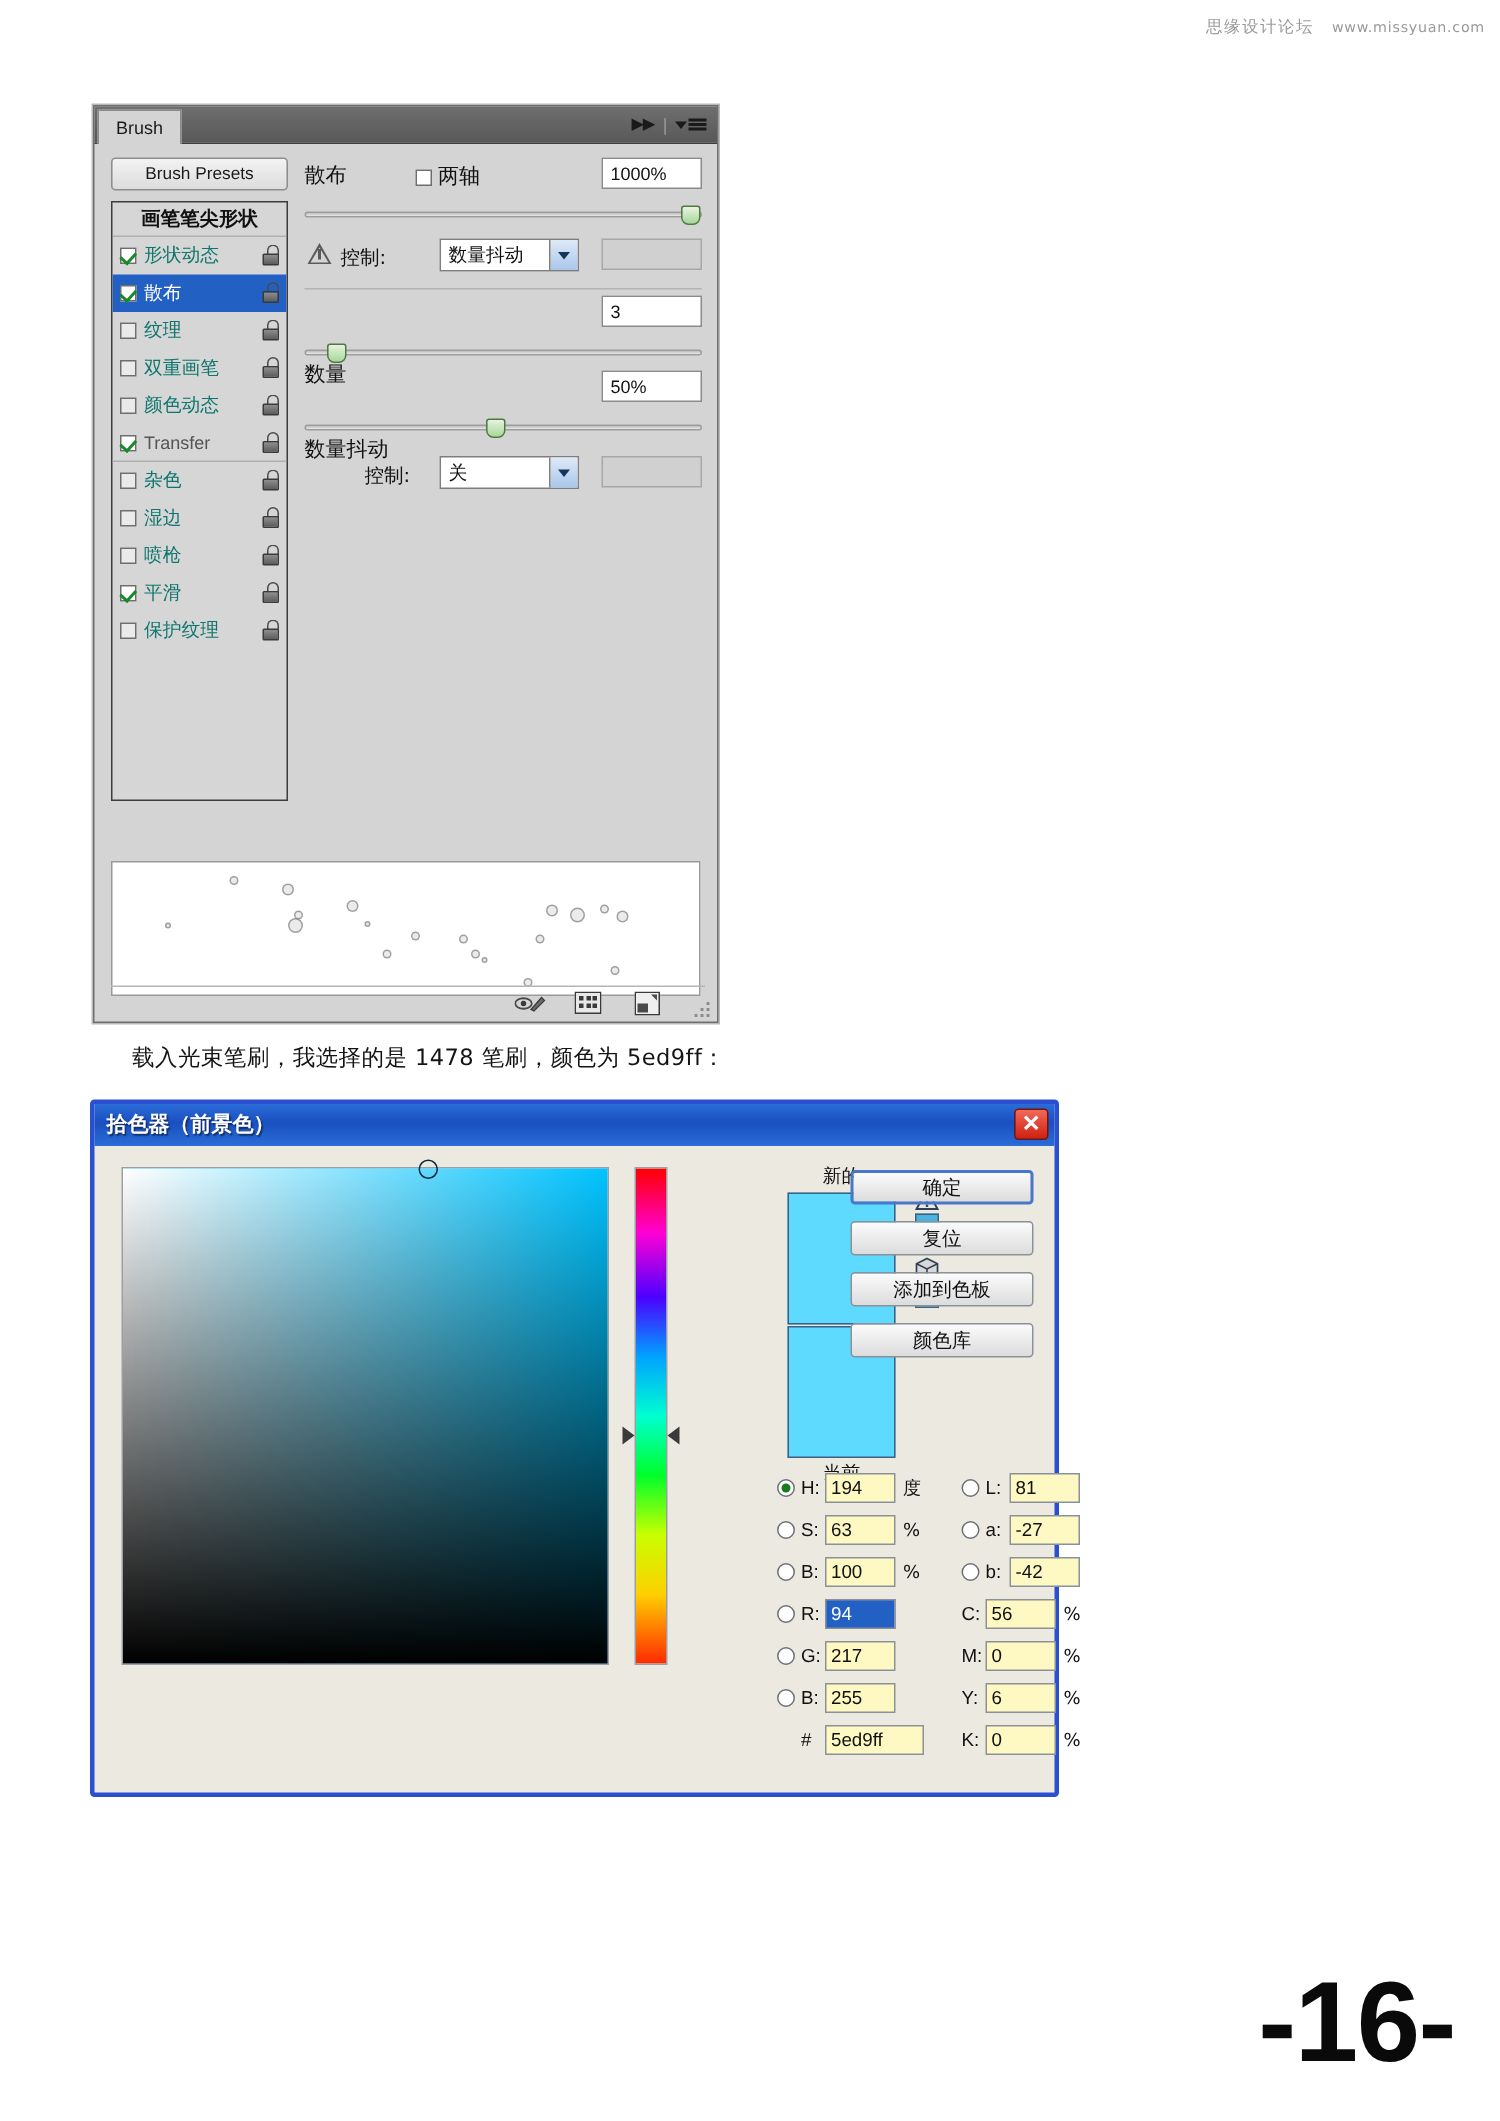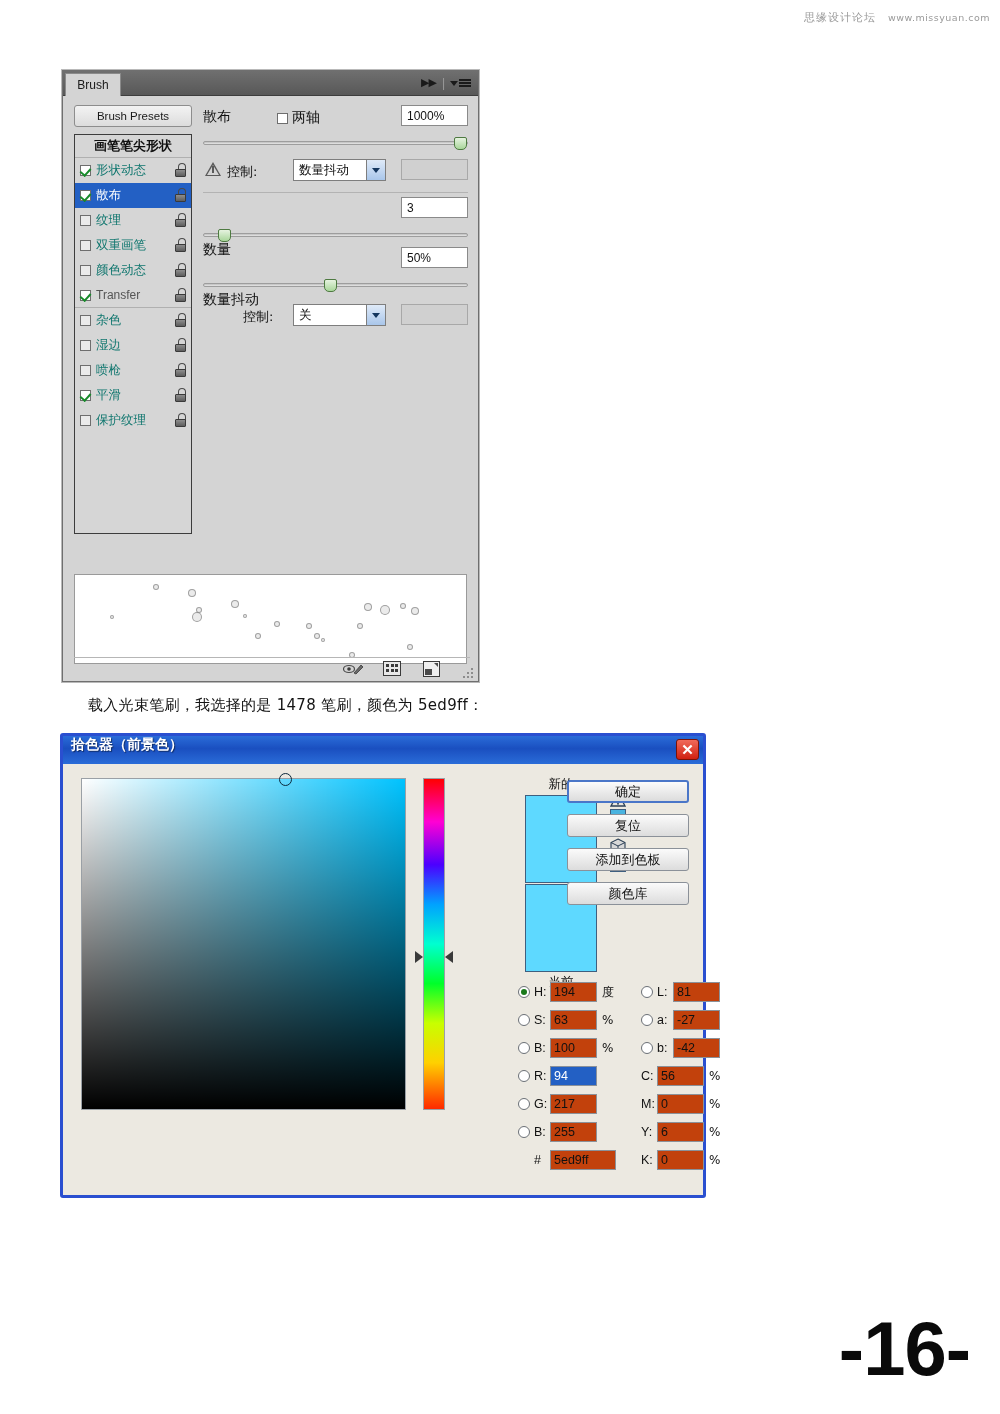--- a/index.html
+++ b/index.html
@@ -214,21 +214,21 @@
   
   .picker {
     position:absolute; left:60px; top:733px; width:646px; height:465px;
     background:#ece9e1;
     border:3px solid #2a4fd0;
     border-radius:3px;
   }
   .pk-title {
     height:28px;
     background:linear-gradient(#2a6cd8,#1a4fc0 45%,#2a6cd8);
-    display:flex; align-items:flex-start; position:relative;
+    display:flex; align-items:center; position:relative;
   }
   .pk-title .t {
     color:#fff; font-size:14px; font-weight:bold; padding-left:8px;
     font-family:"DejaVu Sans",sans-serif;
     text-shadow:1px 1px 1px rgba(0,0,0,.5);
   }
   .pk-close {
     position:absolute; right:4px; top:3px; width:23px; height:21px;
     background:linear-gradient(#f06a5a,#d02010);
     border:1px solid #7a1208; border-radius:3px;
@@ -290,21 +290,21 @@
     width:12px; height:12px; border-radius:50%;
     border:1px solid #6b7076; background:#fff;
     position:relative; margin-right:4px; flex:0 0 auto;
   }
   .radio.on::after {
     content:""; position:absolute; left:2px; top:2px; width:6px; height:6px;
     border-radius:50%; background:#1b7a1b;
   }
   .fld-name { font-size:12.5px; color:#111; width:16px; font-family:"Liberation Sans",sans-serif; }
   .fld-in {
-    width:47px; height:20px; background:#c2410c; border:1px solid #8b9199;
+    width:47px; height:20px; background:#fef9c3; border:1px solid #8b9199;
     font-size:12.5px; color:#111; padding:0 3px;
     display:flex; align-items:center;
     font-family:"Liberation Sans",sans-serif;
   }
   .fld-in.sel-blue { background:#2360c4; color:#fff; }
   .fld-unit { font-size:12px; color:#111; margin-left:5px; font-family:"DejaVu Sans",sans-serif; }
 
   .fields2 { position:absolute; left:578px; top:214px; width:120px; }
   .fld-row2 { display:flex; align-items:center; height:28px; }
 </style>

